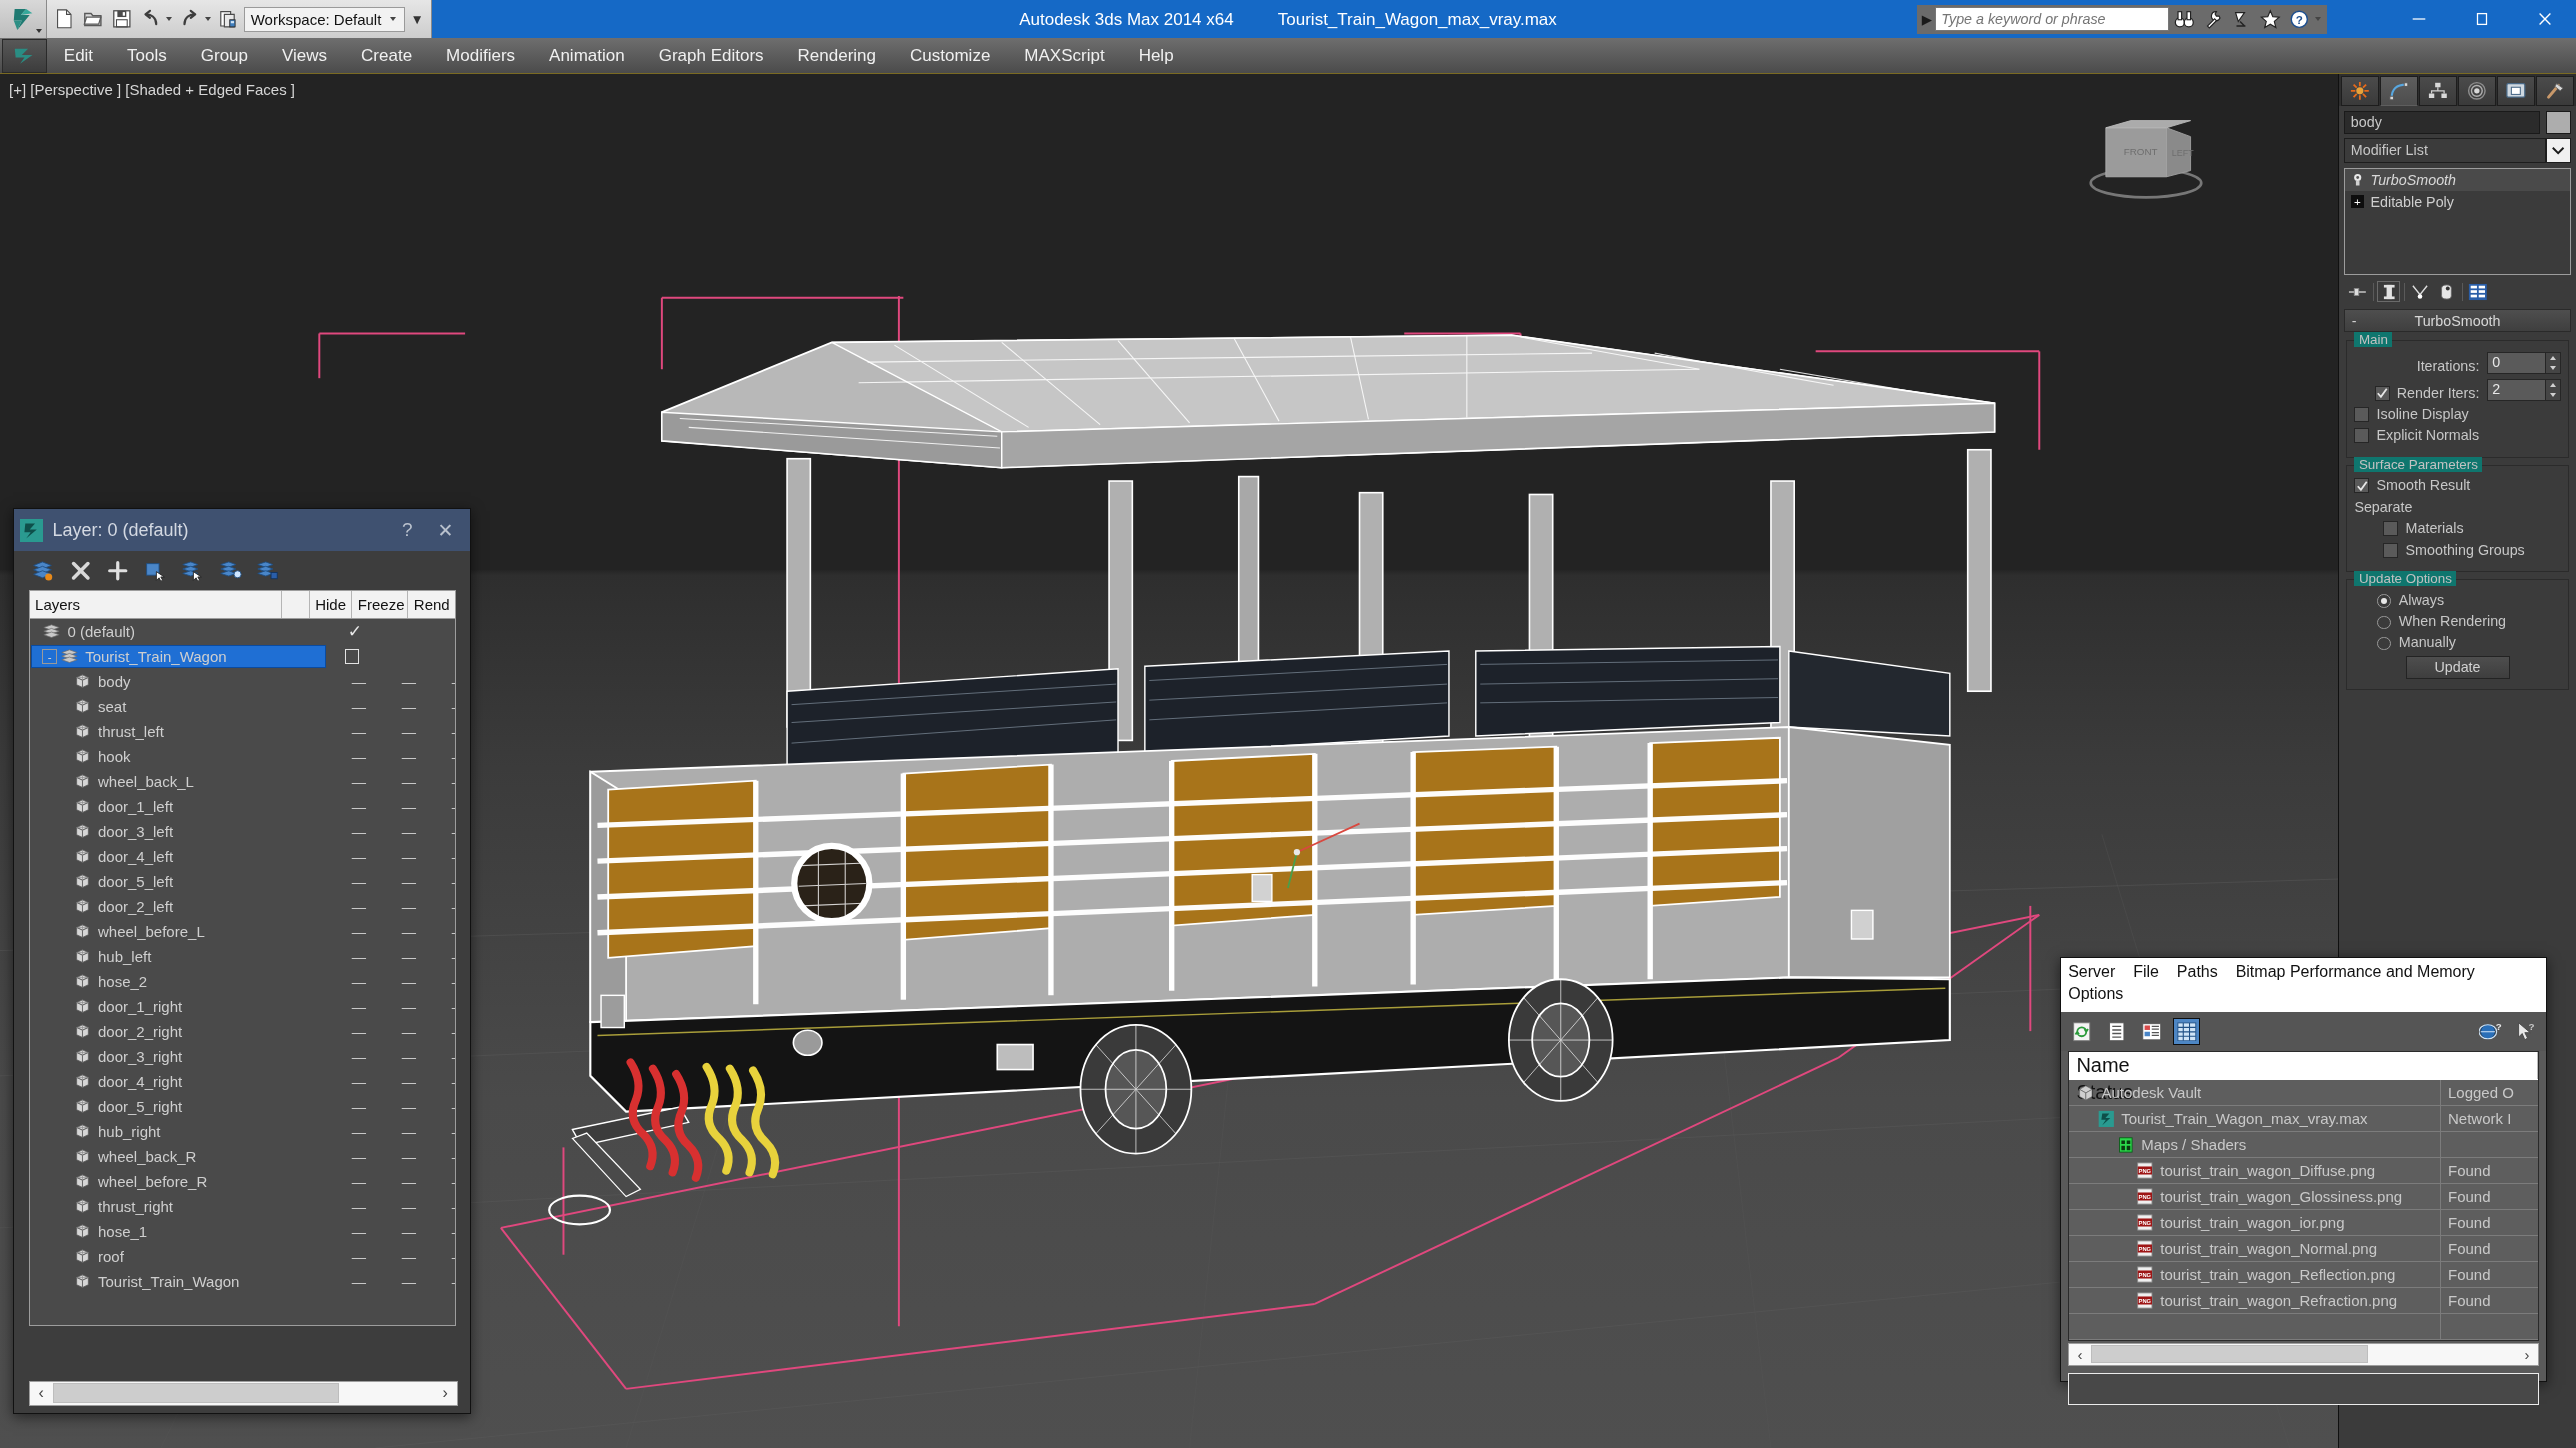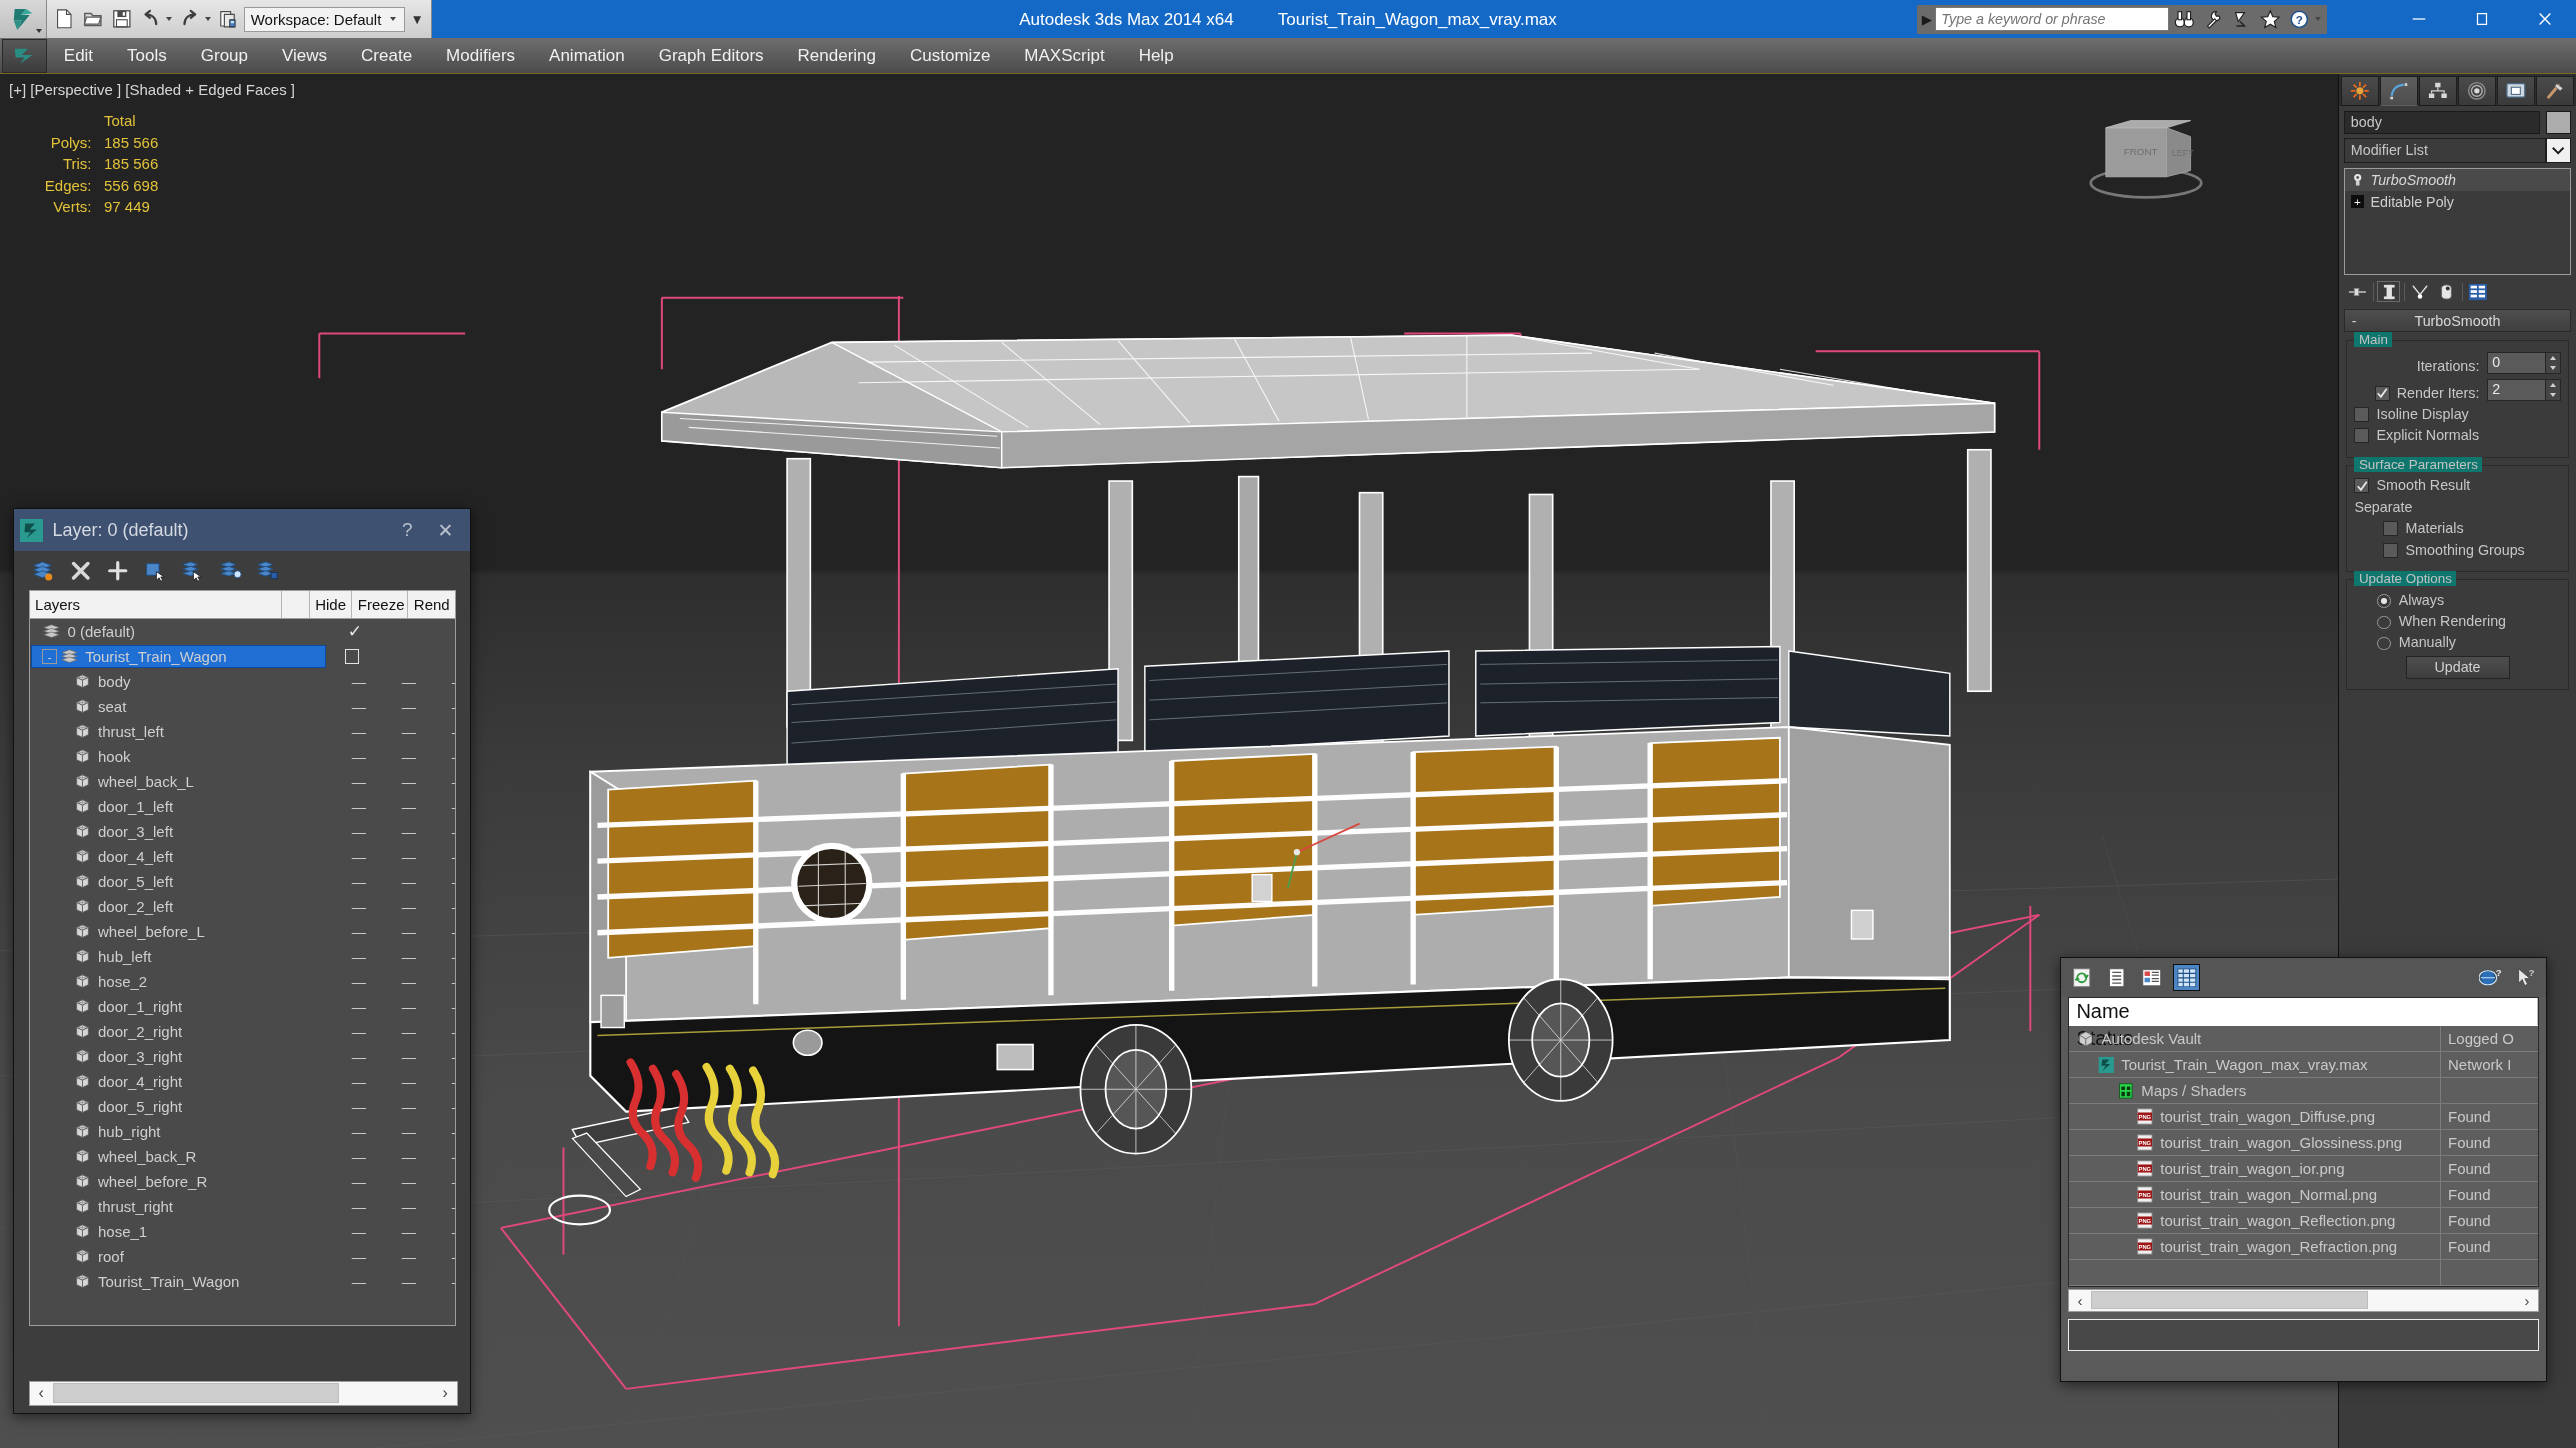--- a/index.html
+++ b/index.html
@@ -575,46 +575,20 @@
 
       <g>
         <path d="M1450 870 L1520 838" stroke="#d9483f" stroke-width="2"></path>
         <path d="M1450 870 L1440 910" stroke="#4a9e4a" stroke-width="2"></path>
         <circle cx="1450" cy="870" r="3.5" fill="#e8e8e8"></circle>
       </g>
     </svg>
 
     <div class="vp-label">[+] [Perspective ] [Shaded + Edged Faces ]</div>
 
-    <div class="vp-stats">
-      <table>
-        <tbody>
-            <tr>
-              <td class="k"></td>
-              <td class="v">Total</td>
-            </tr>
-        <tr>
-              <td class="k">Polys:</td>
-            <td class="v">185 566</td>
-            </tr>
-        <tr>
-              <td class="k">Tris:</td>
-            <td class="v">185 566</td>
-            </tr>
-        <tr>
-              <td class="k">Edges:</td>
-            <td class="v">556 698</td>
-            </tr>
-        <tr>
-              <td class="k">Verts:</td>
-            <td class="v">97 449</td>
-            </tr>
-      </tbody>
-        </table>
-    </div>
 
     <svg class="viewcube" viewBox="0 0 190 120">
       <ellipse cx="95" cy="92" rx="62" ry="16" fill="none" stroke="#8c8c8c" stroke-width="3" opacity=".8"></ellipse>
       <path d="M50 30 L118 30 L118 85 L50 85 Z" fill="#9b9b9b" stroke="#b0b0b0" stroke-width="1"></path>
       <path d="M118 30 L145 40 L145 78 L118 85 Z" fill="#8a8a8a" stroke="#a2a2a2" stroke-width="1"></path>
       <path d="M50 30 L78 22 L145 22 L118 30 Z" fill="#ababab" stroke="#bbb" stroke-width="1"></path>
       <text x="70" y="60" font-size="11" fill="#6e6e6e" font-family="Liberation Sans">FRONT</text>
       <text x="124" y="62" font-size="10" fill="#6e6e6e" font-family="Liberation Sans">LEFT</text>
     </svg>
   </div>
@@ -1373,20 +1347,27 @@
     <div class="lyr-sb">
       <div class="ar">‹</div>
       <div class="thumb" style="width:286px"></div>
       <div style="flex:1"></div>
       <div class="ar">›</div>
     </div>
   </div>
 
   <div class="dlg-asset">
 
+    <div class="at-menu">
+      <div class="mi">Server</div>
+      <div class="mi">File</div>
+      <div class="mi">Paths</div>
+      <div class="mi">Bitmap Performance and Memory</div>
+      <div class="mi">Options</div>
+    </div>
 
     <div class="at-tools">
       <div class="t">
         <svg width="21.5" height="21.5" viewBox="0 0 24 24">
             <rect x="3" y="2" width="18" height="20" fill="#f4f4f4" stroke="#777"></rect>
             <path d="M7 12 a5 5 0 0 1 10 0 M17 12 l-2 -3 M17 12 l2 -3 M17 12 a5 5 0 0 1 -10 0 M7 12 l2 3 M7 12 l-2 3" fill="none" stroke="#2a9a3a" stroke-width="2"></path>
           </svg>
       </div>
       <div class="t">
         <svg width="21.5" height="21.5" viewBox="0 0 24 24">

